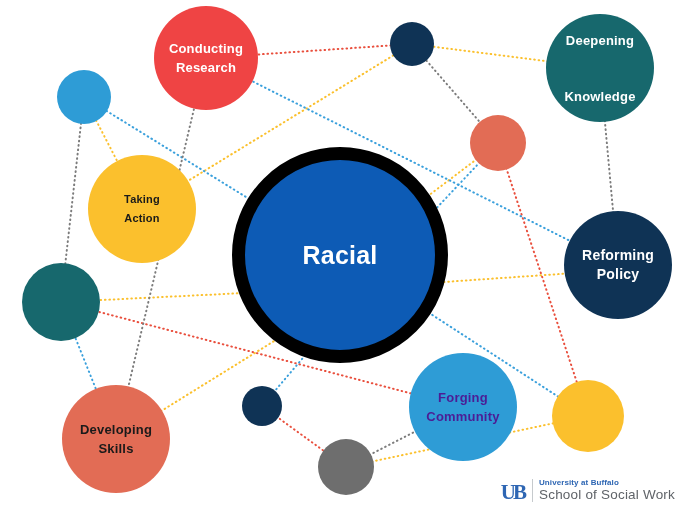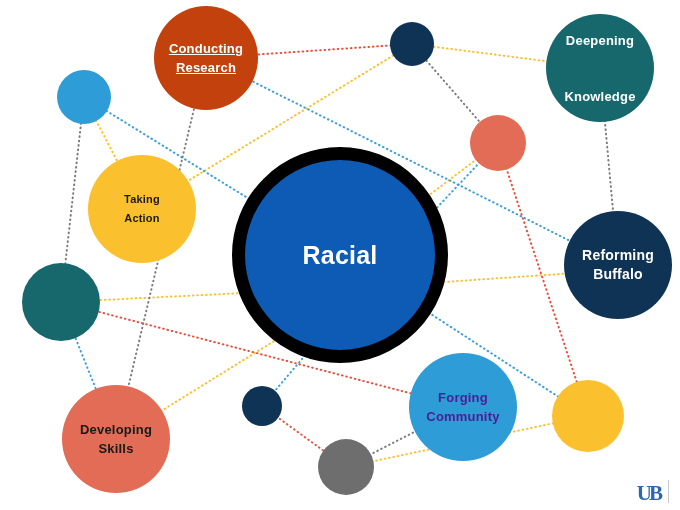--- a/index.html
+++ b/index.html
@@ -54,35 +54,35 @@
       <line x1="206" y1="58" x2="116" y2="439" stroke="#7C7C7C" stroke-width="2" stroke-dasharray="0.6 3.8" stroke-linecap="round"></line>
       <line x1="84" y1="97" x2="61" y2="302" stroke="#7C7C7C" stroke-width="2" stroke-dasharray="0.6 3.8" stroke-linecap="round"></line>
       <line x1="412" y1="44" x2="498" y2="143" stroke="#7C7C7C" stroke-width="2" stroke-dasharray="0.6 3.8" stroke-linecap="round"></line>
       <line x1="600" y1="68" x2="618" y2="265" stroke="#7C7C7C" stroke-width="2" stroke-dasharray="0.6 3.8" stroke-linecap="round"></line>
       <line x1="346" y1="467" x2="463" y2="407" stroke="#7C7C7C" stroke-width="2" stroke-dasharray="0.6 3.8" stroke-linecap="round"></line>
     </svg>
   <div id="nodes">
       <div class="node" style="left: 232px; top: 147px; width: 216px; height: 216px; background: rgb(13, 91, 181); border: 13px solid rgb(0, 0, 0); color: rgb(255, 255, 255); font-size: 25px; line-height: 40px;">
         <span>Racial</span>
       </div>
-      <div class="node" style="left: 154px; top: 6px; width: 104px; height: 104px; background: #c2410c; color: rgb(255, 255, 255); font-size: 13px; line-height: 19px; text-decoration: underline;">
+      <div class="node" style="left: 154px; top: 6px; width: 104px; height: 104px; background: #ef4444; color: rgb(255, 255, 255); font-size: 13px; line-height: 19px;">
         <span>Conducting</span>
         <span>Research</span>
       </div>
       <div class="node" style="left: 546px; top: 14px; width: 108px; height: 108px; background: rgb(23, 104, 109); color: rgb(255, 255, 255); font-size: 13px; line-height: 19px; gap: 37px;">
         <span>Deepening</span>
         <span>Knowledge</span>
       </div>
       <div class="node" style="left: 88px; top: 155px; width: 108px; height: 108px; background: rgb(251, 192, 45); color: rgb(26, 26, 26); font-size: 11px; line-height: 19px;">
         <span>Taking</span>
         <span>Action</span>
       </div>
       <div class="node" style="left: 564px; top: 211px; width: 108px; height: 108px; background: rgb(15, 51, 85); color: rgb(255, 255, 255); font-size: 14px; line-height: 19px;">
         <span>Reforming</span>
-        <span>Buffalo</span>
+        <span>Policy</span>
       </div>
       <div class="node" style="left: 62px; top: 385px; width: 108px; height: 108px; background: rgb(226, 108, 85); color: rgb(26, 26, 26); font-size: 13px; line-height: 19px;">
         <span>Developing</span>
         <span>Skills</span>
       </div>
       <div class="node" style="left: 409px; top: 353px; width: 108px; height: 108px; background: rgb(46, 156, 214); color: #4c1d95; font-size: 13px; line-height: 19px;">
         <span>Forging</span>
         <span>Community</span>
       </div>
       <div class="node" style="left: 57px; top: 70px; width: 54px; height: 54px; background: rgb(46, 156, 214);"></div>
@@ -90,14 +90,18 @@
       <div class="node" style="left: 470px; top: 115px; width: 56px; height: 56px; background: rgb(226, 108, 85);"></div>
       <div class="node" style="left: 22px; top: 263px; width: 78px; height: 78px; background: rgb(23, 104, 109);"></div>
       <div class="node" style="left: 242px; top: 386px; width: 40px; height: 40px; background: rgb(15, 51, 85);"></div>
       <div class="node" style="left: 318px; top: 439px; width: 56px; height: 56px; background: rgb(110, 110, 110);"></div>
       <div class="node" style="left: 552px; top: 380px; width: 72px; height: 72px; background: rgb(251, 192, 45);"></div>
     </div>
 
   <div class="logo">
     <span class="logo-mark" style="color: rgb(46, 102, 179); margin-left: 44px;">UB</span>
     <span class="logo-divider"></span>
+    <span class="logo-text">
+      <span class="logo-line1" style="color: rgb(46, 102, 179);">University at Buffalo</span>
+      <span class="logo-line2" style="color: rgb(95, 99, 104);">School of Social Work</span>
+    </span>
   </div>
 </div>
 
 </body></html>

